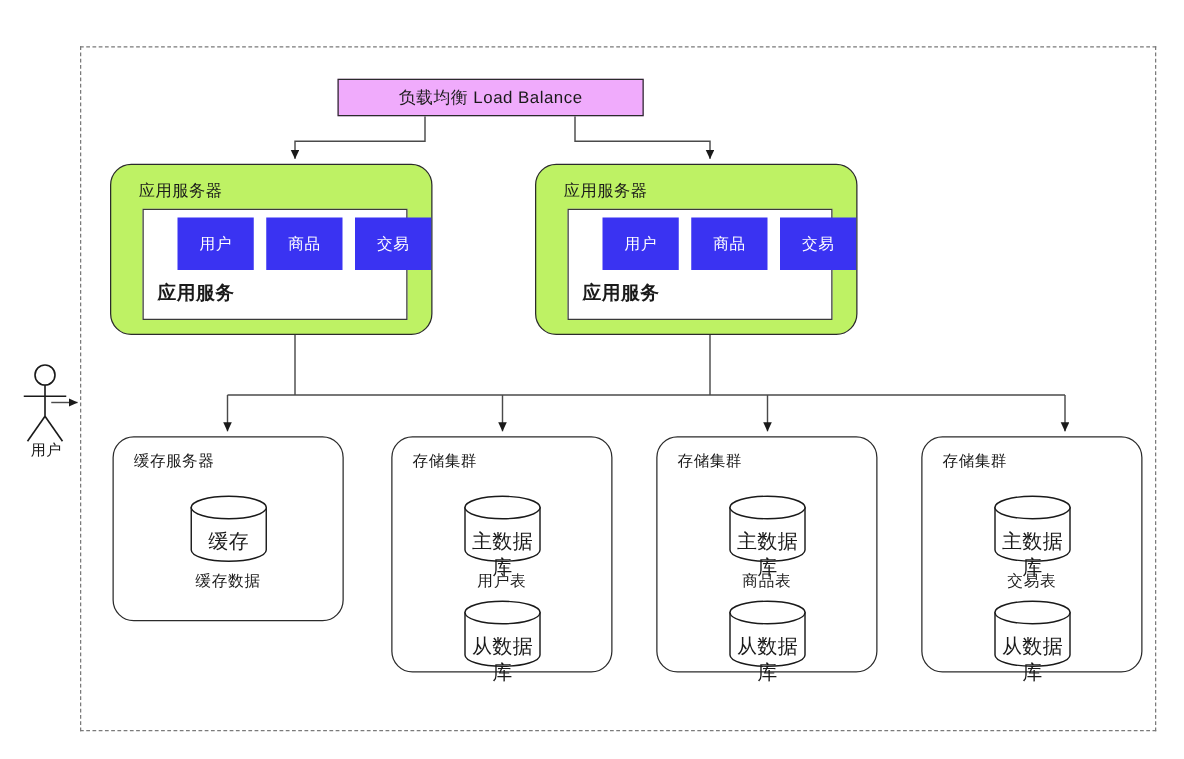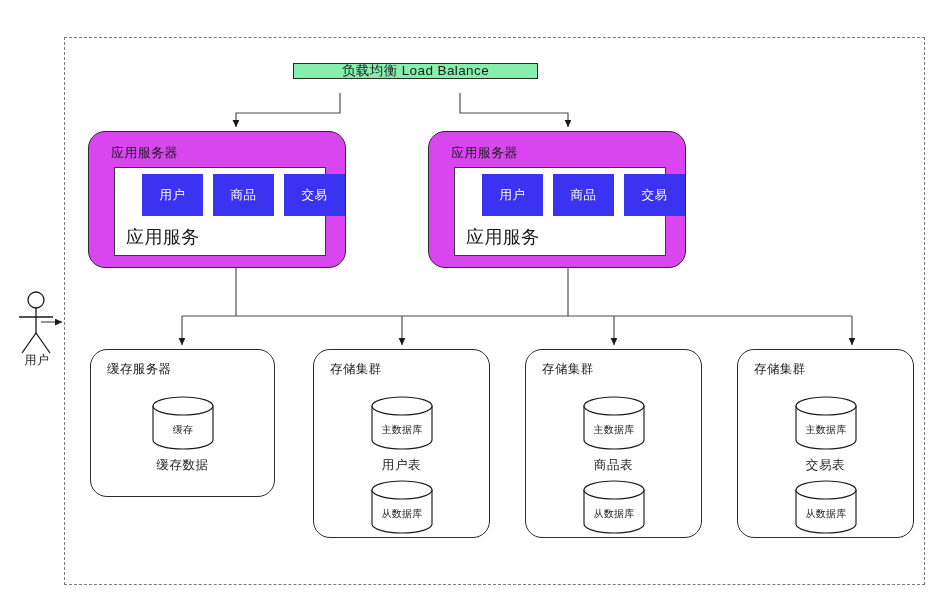--- a/index.html
+++ b/index.html
@@ -19,47 +19,47 @@
 
   
   .actor{position:absolute;left:10px;top:288px;width:58px;height:80px;}
   .actor-label{
     position:absolute;left:6px;top:352px;width:62px;text-align:center;
     font-size:12px;letter-spacing:.5px;
   }
 
   
   .lb{
-    position:absolute;left:293px;top:63px;width:245px;height:16px;
-    border:1.2px solid #2b2b2b;background:#86efac;box-sizing:border-box;
+    position:absolute;left:270px;top:63px;width:245px;height:30px;
+    border:1.2px solid #2b2b2b;background:#f0abfc;box-sizing:border-box;
     display:flex;align-items:center;justify-content:center;
     font-size:13.5px;letter-spacing:.4px;
   }
 
   
   .appsrv{
     position:absolute;top:131px;width:258px;height:137px;
-    border:1.2px solid #2b2b2b;border-radius:17px;background:#d946ef;box-sizing:border-box;
+    border:1.2px solid #2b2b2b;border-radius:17px;background:#bef264;box-sizing:border-box;
   }
   .appsrv.left{left:88px;}
   .appsrv.right{left:428px;}
   .appsrv .title{
     position:absolute;left:22px;top:12px;font-size:13px;letter-spacing:.4px;
   }
   .panel{
     position:absolute;left:25px;top:35px;width:212px;height:89px;
     border:1.1px solid #3a3a3a;background:#fff;box-sizing:border-box;
   }
   .chips{position:absolute;left:27px;top:6px;display:flex;gap:10px;}
   .chip{
     width:61px;height:42px;background:#3a33f2;
     display:flex;align-items:center;justify-content:center;
     color:#ffffff;font-size:12.5px;letter-spacing:.5px;
   }
-  .panel .svc{position:absolute;left:11px;top:57px;font-size:18px;letter-spacing:.4px;}
+  .panel .svc{position:absolute;left:11px;top:57px;font-size:15px;letter-spacing:.4px;font-weight:bold;}
 
   
   .store{
     position:absolute;top:349px;
     border:1.2px solid #2b2b2b;border-radius:17px;background:#fff;box-sizing:border-box;
   }
   .store .title{position:absolute;left:16px;top:11px;font-size:12.5px;letter-spacing:.4px;}
   .store .caption{
     position:absolute;left:0;width:100%;text-align:center;
     font-size:12.5px;letter-spacing:.6px;font-family:Liberation Mono, monospace;
@@ -68,21 +68,21 @@
   .cache-box{left:90px;width:185px;height:148px;}
   .cache-box .caption{top:107px;}
   .cluster{width:177px;height:189px;}
   .c1{left:313px;} .c2{left:525px;} .c3{left:737px;}
   .cluster .caption{top:107px;}
 
   
   .cyl{position:absolute;width:62px;height:54px;}
   .cyl .cname{
     position:absolute;left:0;width:100%;text-align:center;top:27px;
-    font-size:10px;letter-spacing:.3px;
+    font-size:16px;letter-spacing:.3px;
   }
   .cache-cyl{left:61px;top:46px;}
   .master-cyl{left:57px;top:46px;}
   .slave-cyl{left:57px;top:130px;}
 </style>
 </head>
 <body>
 
 <div id="canvas">
 

